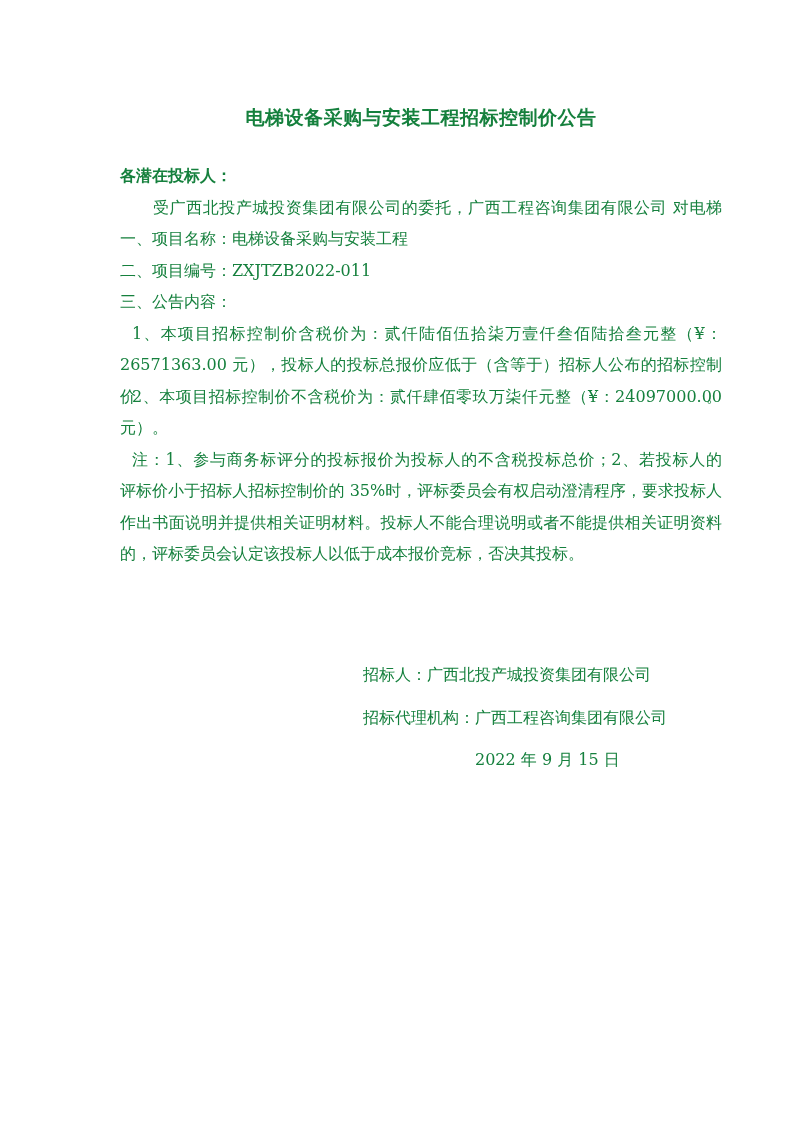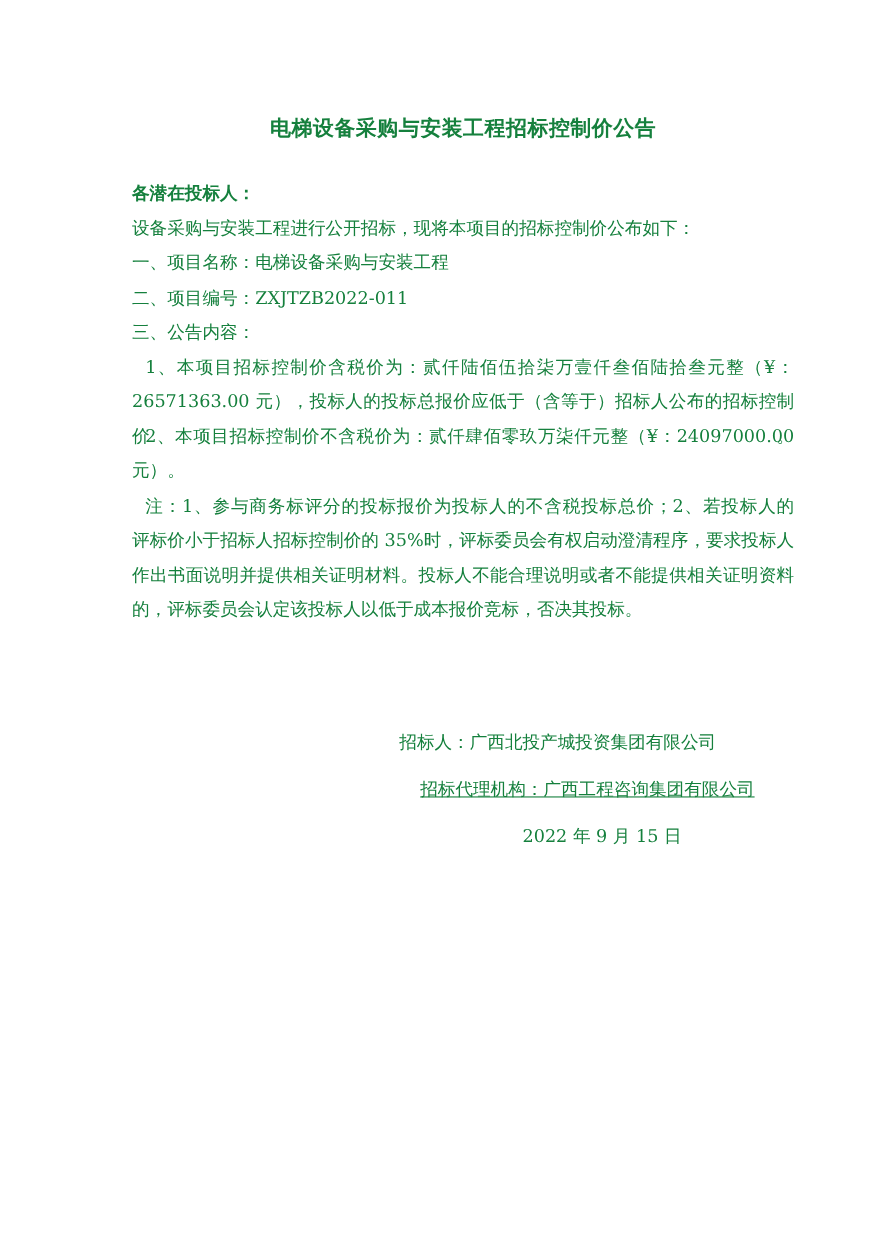--- a/index.html
+++ b/index.html
@@ -46,33 +46,33 @@
     text-align-last: justify;
   }
   .bold { font-weight: normal; }
   .sig {
     position: absolute;
     font-size: 16px;
     line-height: 32px;
     white-space: nowrap;
   }
   .sig-tenderer { top: 659px; left: 363px; }
-  .sig-agency   { top: 702px; left: 382px; text-decoration: underline; }
+  .sig-agency   { top: 702px; left: 363px; }
   .sig-date     { top: 744px; left: 475px; }
 </style>
 </head>
 <body>
 
 <div class="page">
 
   <h1 class="doc-title">电梯设备采购与安装工程招标控制价公告</h1>
 
   <div class="body-lines" id="body-lines">
       <div class="tline" style="padding-left: 0px; font-weight: bold;"><span>各潜在投标人：</span></div>
-      <div class="tline" style="padding-left: 0px;"><span>设备采购与安装工程进行公开招标，现将本项目的招标控制价公布如下：</span></div>
+      <div class="tline just" style="padding-left: 33px;"><span>受广西北投产城投资集团有限公司的委托，广西工程咨询集团有限公司 对电梯</span></div>
       <div class="tline" style="padding-left: 0px;"><span>一、项目名称：电梯设备采购与安装工程</span></div>
       <div class="tline" style="padding-left: 0px;"><span>二、项目编号：ZXJTZB2022-011</span></div>
       <div class="tline" style="padding-left: 0px;"><span>三、公告内容：</span></div>
       <div class="tline just" style="padding-left: 12px;"><span>1、本项目招标控制价</span><span class="bold">含税价</span><span>为：贰仟陆佰伍拾柒万壹仟叁佰陆拾叁元整（¥：</span></div>
       <div class="tline just" style="padding-left: 0px;"><span>26571363.00 元），投标人的投标总报价应低于（含等于）招标人公布的招标控制价。</span></div>
       <div class="tline just" style="padding-left: 12px;"><span>2、本项目招标控制价</span><span class="bold">不含税价</span><span>为：贰仟肆佰零玖万柒仟元整（¥：24097000.00</span></div>
       <div class="tline" style="padding-left: 0px;"><span>元）。</span></div>
       <div class="tline just" style="padding-left: 12px;"><span>注：1、参与商务标评分的投标报价为投标人的不含税投标总价；2、若投标人的</span></div>
       <div class="tline just" style="padding-left: 0px;"><span>评标价小于招标人招标控制价的 35%时，评标委员会有权启动澄清程序，要求投标人</span></div>
       <div class="tline just" style="padding-left: 0px;"><span>作出书面说明并提供相关证明材料。投标人不能合理说明或者不能提供相关证明资料</span></div>

